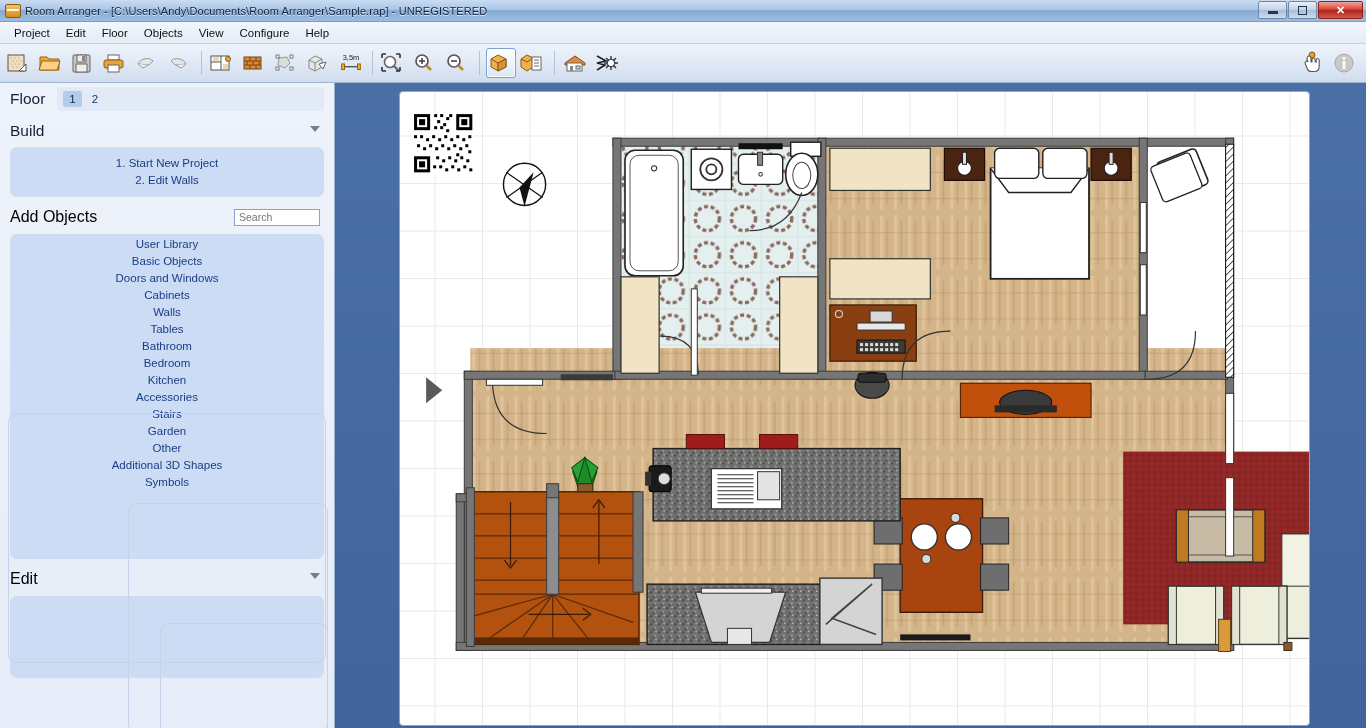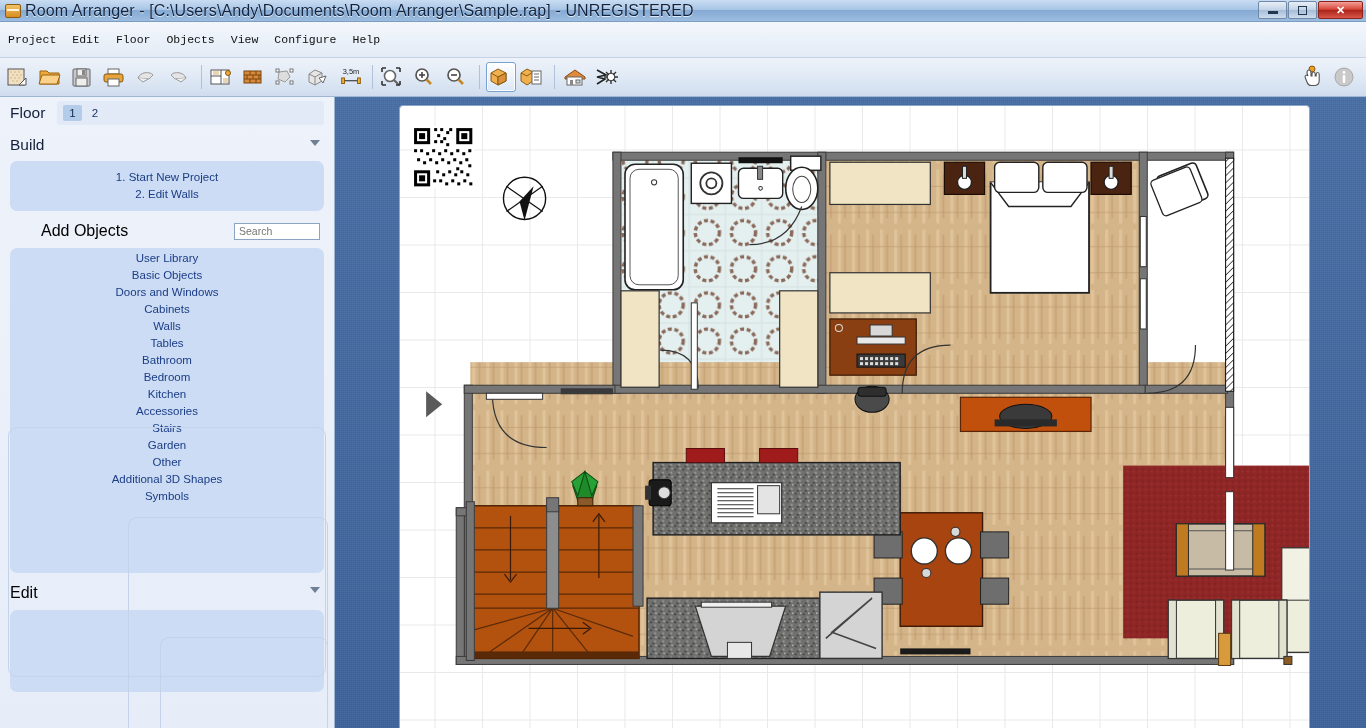--- a/index.html
+++ b/index.html
@@ -22,21 +22,21 @@
     width: 16px; height: 14px; margin: 0 4px 0 5px;
     background: linear-gradient(to bottom, #f3c36a, #d88c1e);
     border: 1px solid #8a5c10; border-radius: 2px;
     position: relative; flex: 0 0 auto;
   }
   .tb-icon:after {
     content: ""; position: absolute; left: 1px; right: 1px; top: 4px; height: 2px;
     background: #fff6dd;
   }
   .tb-title {
-    font-size: 16px; color: #12243f; white-space: nowrap;
+    font-size: 11px; color: #12243f; white-space: nowrap;
     text-shadow: 0 1px 0 rgba(255,255,255,.7);
     letter-spacing: .1px;
   }
   .tb-btns { position: absolute; right: 3px; top: 1px; display: flex; gap: 1px; }
   .tb-btn {
     width: 29px; height: 18px;
     border: 1px solid #6e8aa8; border-radius: 2px;
     background: linear-gradient(to bottom, #e8eef6 0%, #c4d3e6 48%, #a7bdd8 52%, #cddced 100%);
     display: flex; align-items: center; justify-content: center;
     font-size: 10px; color: #1b3050;
@@ -44,24 +44,24 @@
   .tb-btn.close {
     width: 45px;
     background: linear-gradient(to bottom, #f3a29a 0%, #d8483a 45%, #ab2419 52%, #d8574a 100%);
     border-color: #8c2218; color: #fff; font-weight: bold; font-size: 11px;
   }
   .glyph-min { display:block; width:10px; height:3px; background:#23374f; margin-top:5px; }
   .glyph-restore { display:block; width:9px; height:9px; border:1.5px solid #23374f; }
 
   
   .menubar {
-    height: 36px;
+    height: 22px;
     background: linear-gradient(to bottom, #f3f7fc, #e3ebf6);
     border-bottom: 1px solid #c3d2e4;
-    display: flex; align-items: center;  font-family: Liberation Mono, monospace;
+    display: flex; align-items: center; padding-left: 6px;
   }
   .menu-item {
     font-size: 11.5px; color: #111; padding: 3px 8px; cursor: default;
     border-radius: 2px;
   }
 
   
   .toolbar {
     height: 39px;
     background: linear-gradient(to bottom, #eef3fa 0%, #dde7f4 60%, #d0dcee 100%);
@@ -119,21 +119,21 @@
 
   .panel {
     background: #ccdcf4; border-radius: 7px;
     padding: 7px 0 9px 0; margin-bottom: 3px;
   }
   .panel-link {
     font-size: 11.5px; color: #1b3d86; padding: 2.5px 16px; cursor: default; text-align: center;
   }
 
   .sb-addrow { display: flex; align-items: center; height: 34px; }
-  .sb-addrow .sb-title { flex: 0 0 auto; margin-left: 31px; }
+  .sb-addrow .sb-title { flex: 0 0 auto; }
   .search-box {
     margin-left: auto; margin-right: 4px;
     width: 86px; height: 17px;
     border: 1px solid #8ba4c3; background: #fff;
     font-size: 10.5px; color: #8a8a8a;
     padding: 0 4px; line-height: 15px;
     font-family: "Liberation Sans", sans-serif;
   }
   .panel.objects { min-height: 325px; padding-top: 1px; }
 

